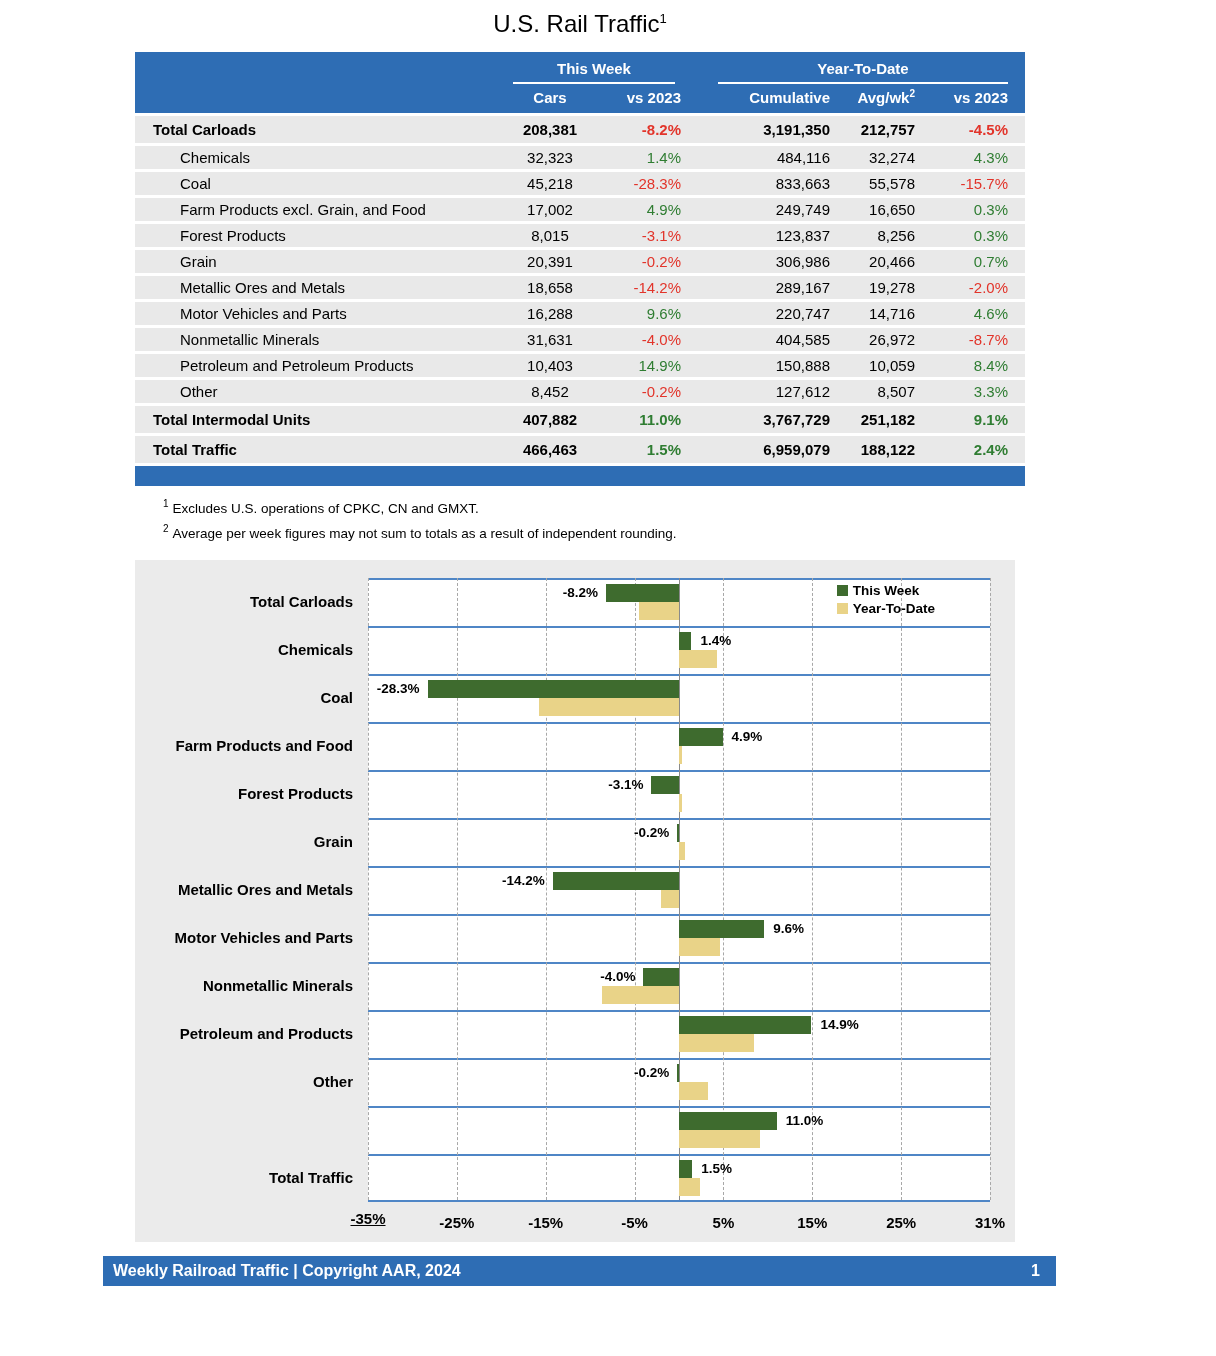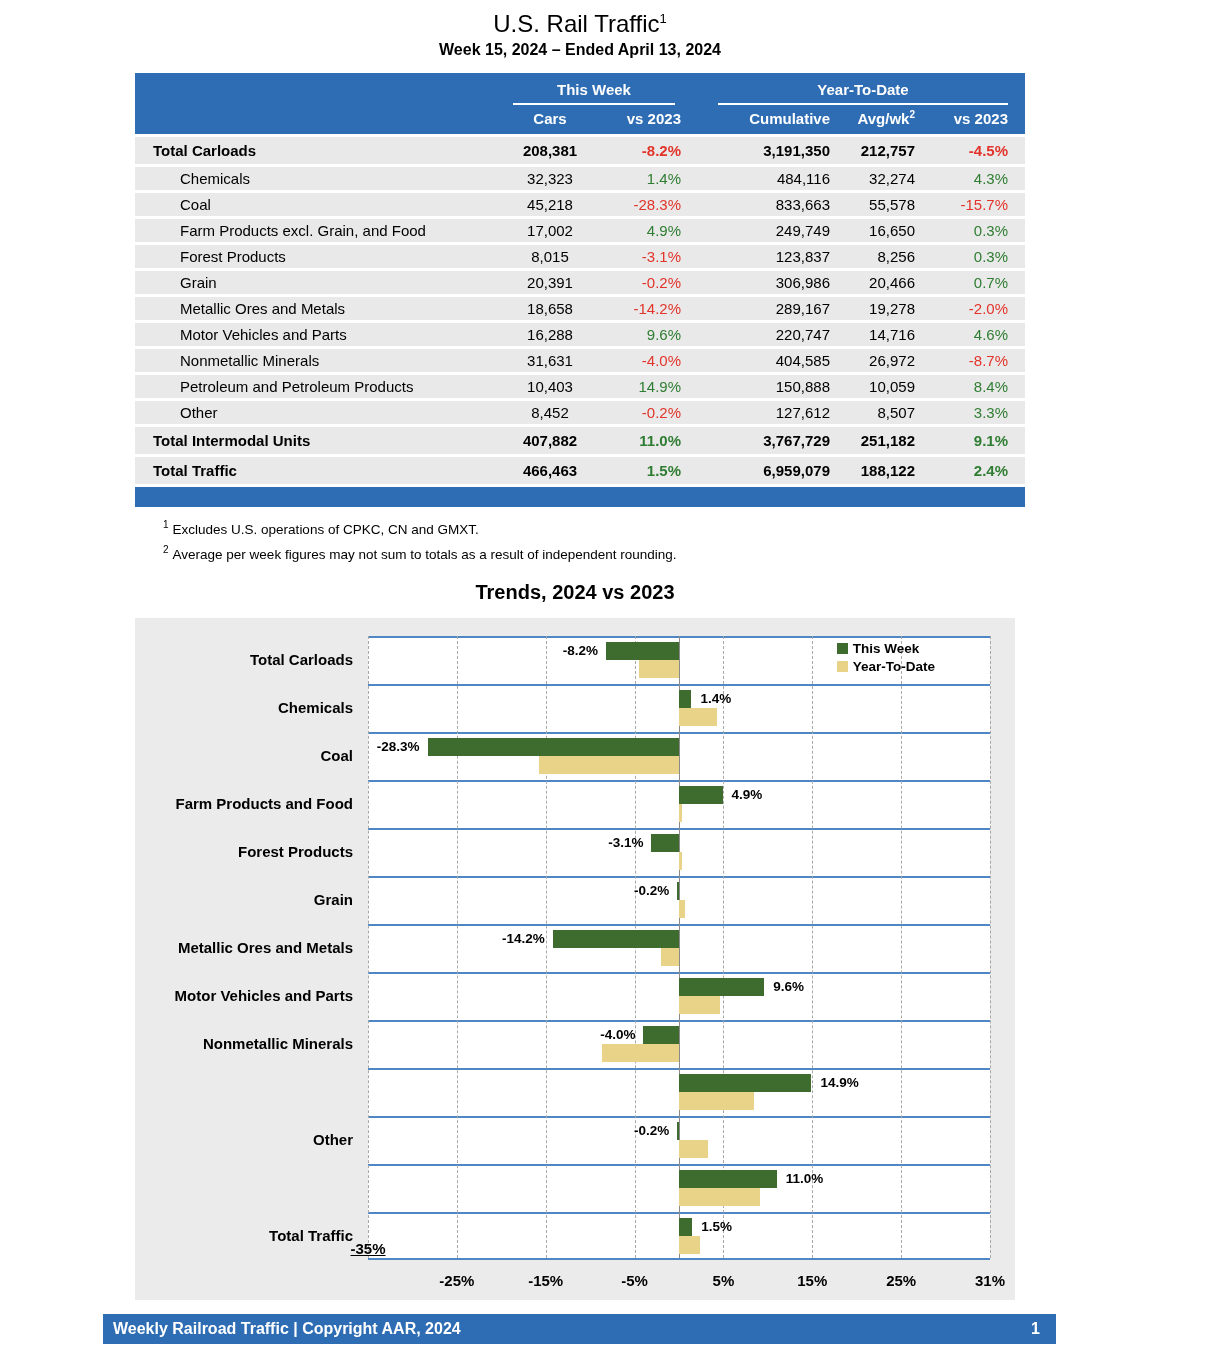--- a/index.html
+++ b/index.html
@@ -63,21 +63,20 @@
 
   
   .footer-bar { width:953px; height:30px; background:#2e6db4; color:#fff; font-weight:bold; font-size:16px;
     margin:14px 0 0 103px; display:flex; align-items:center; justify-content:space-between; padding:0 16px 0 10px; }
 </style>
 </head>
 <body>
 
 <div class="title-wrap">
   <div class="page-title"><span>U.S. Rail Traffic</span><sup>1</sup></div>
-  <div class="page-subtitle">Week 15, 2024 – Ended April 13, 2024</div>
 </div>
 
 <div class="rail-table">
   <div class="thead">
     <div class="hrow hrow1">
       <div class="c-label"></div>
       <div class="grp-tw">This Week</div>
       <div class="grp-ytd">Year-To-Date</div>
     </div>
     <div class="hrow hrow2">
@@ -211,21 +210,20 @@
     </div>
 </div>
 <div class="bottom-band"></div>
 
 <div class="footnotes">
   <div class="footnote"><sup>1</sup><span>Excludes U.S. operations of CPKC, CN and GMXT.</span></div>
   <div class="footnote"><sup>2</sup><span>Average per week figures may not sum to totals as a result of independent rounding.</span></div>
 </div>
 
 <div class="chart-titles">
-  <div class="chart-title">Trends, 2024 vs 2023</div>
 </div>
 
 <div class="chart-container" id="chart">
     <div class="plot">
       <div class="band"></div>
       <div class="band"></div>
       <div class="band"></div>
       <div class="band"></div>
       <div class="band"></div>
       <div class="band"></div>
@@ -297,23 +295,24 @@
     </div>
     <div class="cat-label" style="top: 18px;">Total Carloads</div>
     <div class="cat-label" style="top: 66px;">Chemicals</div>
     <div class="cat-label" style="top: 114px;">Coal</div>
     <div class="cat-label" style="top: 162px;">Farm Products and Food</div>
     <div class="cat-label" style="top: 210px;">Forest Products</div>
     <div class="cat-label" style="top: 258px;">Grain</div>
     <div class="cat-label" style="top: 306px;">Metallic Ores and Metals</div>
     <div class="cat-label" style="top: 354px;">Motor Vehicles and Parts</div>
     <div class="cat-label" style="top: 402px;">Nonmetallic Minerals</div>
+    <div class="cat-label" style="top: 450px;">Petroleum and Products</div>
     <div class="cat-label" style="top: 498px;">Other</div>
     <div class="cat-label" style="top: 594px;">Total Traffic</div>
-    <div class="x-tick" style="left: 233px; top: 622px; text-decoration: underline;">-35%</div>
+    <div class="x-tick" style="left: 233px; top: 650px; text-decoration: underline;">-35%</div>
     <div class="x-tick" style="left: 321.857px; top: 654px;">-25%</div>
     <div class="x-tick" style="left: 410.714px; top: 654px;">-15%</div>
     <div class="x-tick" style="left: 499.571px; top: 654px;">-5%</div>
     <div class="x-tick" style="left: 588.429px; top: 654px;">5%</div>
     <div class="x-tick" style="left: 677.286px; top: 654px;">15%</div>
     <div class="x-tick" style="left: 766.143px; top: 654px;">25%</div>
     <div class="x-tick" style="left: 855px; top: 654px;">31%</div>
   </div>
 
 <div class="footer-bar">

